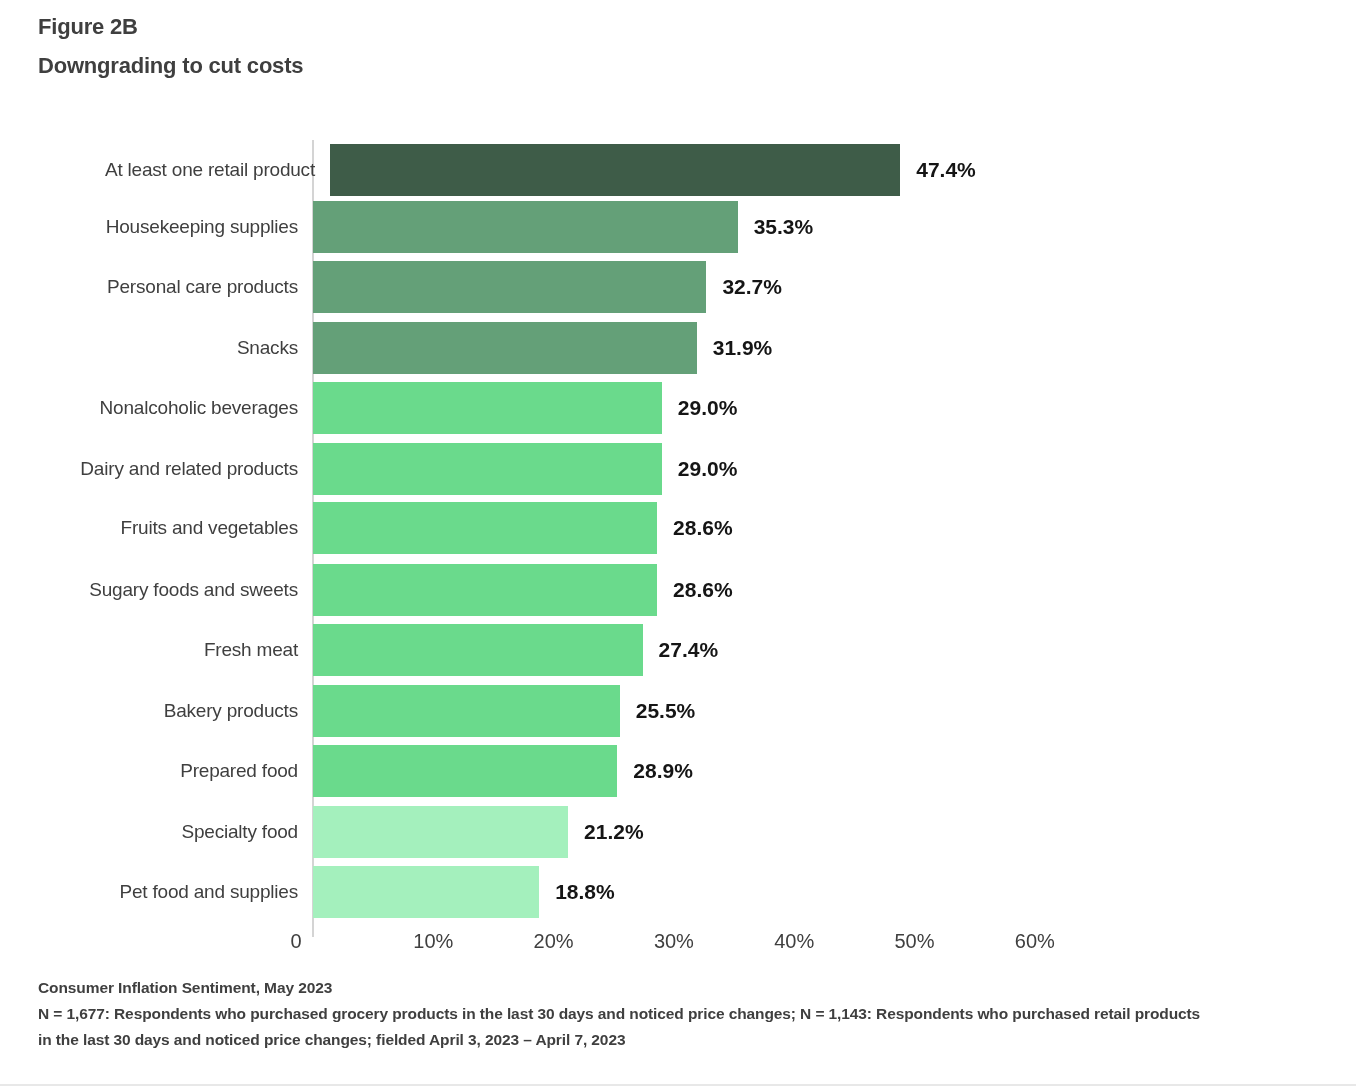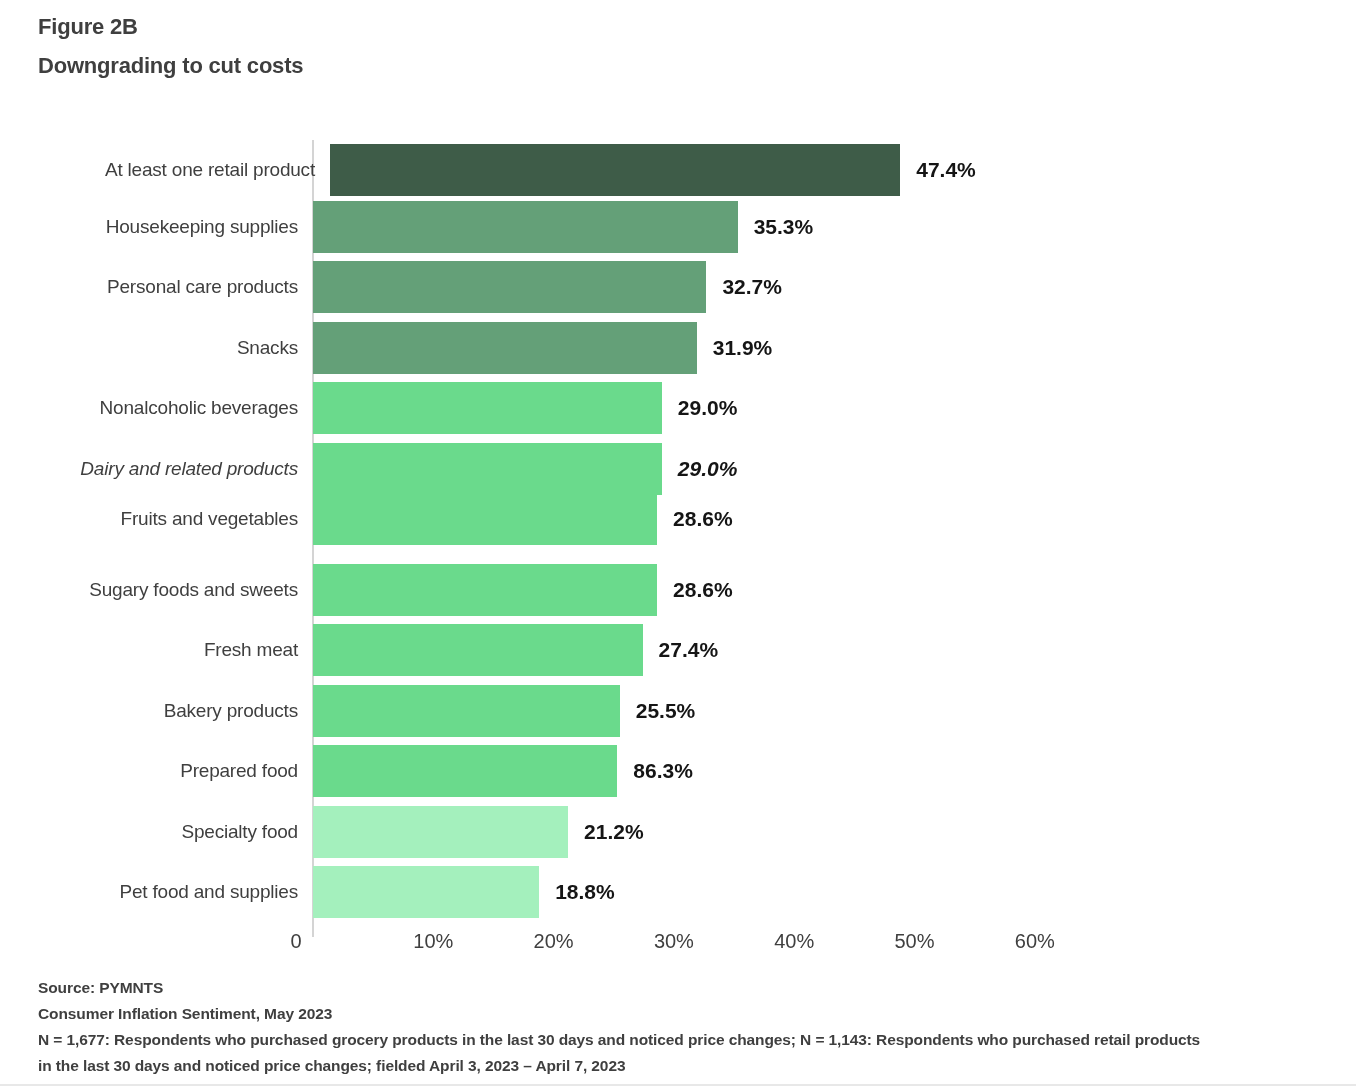--- a/index.html
+++ b/index.html
@@ -171,26 +171,26 @@
         <div class="row" style="top: 181.5px;">
           <div class="cat-label">Snacks</div>
           <div class="bar" style="width: 383.757px; background: rgb(100, 160, 120);"></div>
           <div class="val-label" style="left: 696.757px;">31.9%</div>
         </div>
         <div class="row" style="top: 242px;">
           <div class="cat-label">Nonalcoholic beverages</div>
           <div class="bar" style="width: 348.87px; background: rgb(106, 218, 140);"></div>
           <div class="val-label" style="left: 661.87px;">29.0%</div>
         </div>
-        <div class="row" style="top: 302.5px; font-style: italic;">
+        <div class="row" style="top: 302.5px;">
           <div class="cat-label">Dairy and related products</div>
           <div class="bar" style="width: 348.87px; background: rgb(106, 218, 140);"></div>
           <div class="val-label" style="left: 661.87px;">29.0%</div>
         </div>
-        <div class="row" style="top: 353px;">
+        <div class="row" style="top: 362px;">
           <div class="cat-label">Fruits and vegetables</div>
           <div class="bar" style="width: 344.058px; background: rgb(106, 218, 140);"></div>
           <div class="val-label" style="left: 657.058px;">28.6%</div>
         </div>
         <div class="row" style="top: 423.5px;">
           <div class="cat-label">Sugary foods and sweets</div>
           <div class="bar" style="width: 344.058px; background: rgb(106, 218, 140);"></div>
           <div class="val-label" style="left: 657.058px;">28.6%</div>
         </div>
         <div class="row" style="top: 484px;">
@@ -199,21 +199,21 @@
           <div class="val-label" style="left: 642.622px;">27.4%</div>
         </div>
         <div class="row" style="top: 544.5px;">
           <div class="cat-label">Bakery products</div>
           <div class="bar" style="width: 306.765px; background: rgb(106, 218, 140);"></div>
           <div class="val-label" style="left: 619.765px;">25.5%</div>
         </div>
         <div class="row" style="top: 605px;">
           <div class="cat-label">Prepared food</div>
           <div class="bar" style="width: 304.359px; background: rgb(106, 218, 140);"></div>
-          <div class="val-label" style="left: 617.359px;">86.3%</div>
+          <div class="val-label" style="left: 617.359px;">28.9%</div>
         </div>
         <div class="row" style="top: 665.5px;">
           <div class="cat-label">Specialty food</div>
           <div class="bar" style="width: 255.036px; background: rgb(164, 240, 189);"></div>
           <div class="val-label" style="left: 568.036px;">21.2%</div>
         </div>
         <div class="row" style="top: 726px;">
           <div class="cat-label">Pet food and supplies</div>
           <div class="bar" style="width: 226.164px; background: rgb(164, 240, 189);"></div>
           <div class="val-label" style="left: 539.164px;">18.8%</div>
@@ -225,20 +225,19 @@
       <div class="tick" style="left: 296px;">0</div>
       <div class="tick" style="left: 433.3px;">10%</div>
       <div class="tick" style="left: 553.6px;">20%</div>
       <div class="tick" style="left: 673.9px;">30%</div>
       <div class="tick" style="left: 794.2px;">40%</div>
       <div class="tick" style="left: 914.5px;">50%</div>
       <div class="tick" style="left: 1034.8px;">60%</div>
     </div>
 
   <div class="footer">
-    <div>Source: PYMNTS</div>
     <div>Consumer Inflation Sentiment, May 2023</div>
     <div>N = 1,677: Respondents who purchased grocery products in the last 30 days and noticed price changes; N = 1,143: Respondents who purchased retail products</div>
     <div>in the last 30 days and noticed price changes; fielded April 3, 2023 – April 7, 2023</div>
   </div>
 
   <div class="rule-bottom"></div>
 </div>
 
 </body></html>

